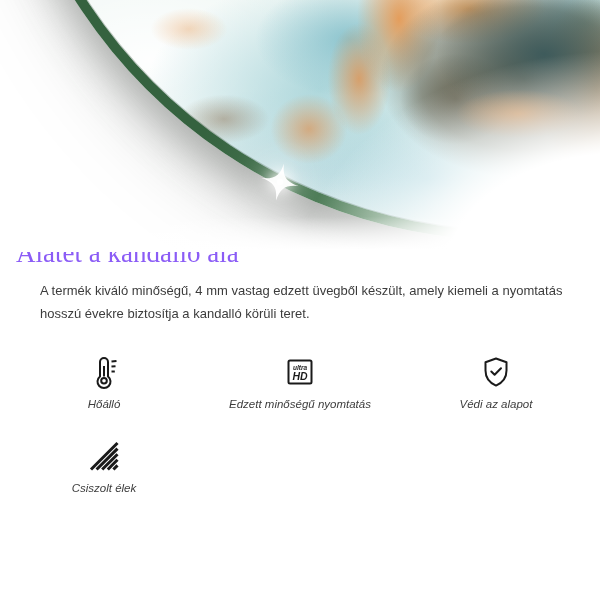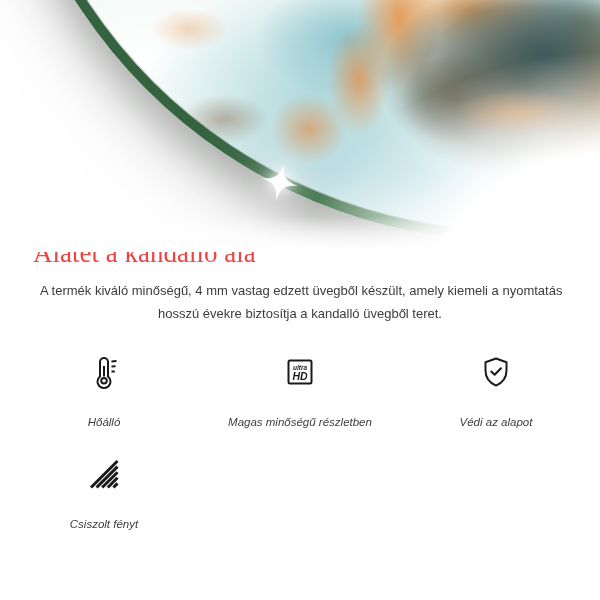--- a/index.html
+++ b/index.html
@@ -41,31 +41,31 @@
     background:
       radial-gradient(460px 320px ellipse at 620px 275px, #fff 38%, rgba(255,255,255,0) 70%),
       linear-gradient(to bottom, rgba(255,255,255,0) 86%, #fff 99%);
   }
   .sparkle{position:absolute;left:260px;top:162px;width:40px;height:40px;pointer-events:none;}
   .sparkle .glow{position:absolute;left:17px;top:17px;width:6px;height:6px;border-radius:50%;
     background:#fff;box-shadow:0 0 14px 7px rgba(255,255,255,.95), 0 0 30px 14px rgba(255,255,255,.5);}
   .sparkle svg{position:absolute;inset:0;transform:rotate(12deg);}
 
   
-  .title{margin:-16px 33px 0;font-family:"Liberation Serif","DejaVu Serif",serif;
-    font-weight:400;font-size:27px;line-height:34px;color:#ef4444;}
+  .title{margin:-16px 16px 0;font-family:"Liberation Serif","DejaVu Serif",serif;
+    font-weight:400;font-size:27px;line-height:34px;color:#8b5cf6;}
   .title span{display:block;}
   .desc{margin:10px 40px 0;font-size:13px;line-height:22.5px;color:#3c3c3c;}
-  .desc span{display:block;white-space:nowrap;text-align:center;}
+  .desc span{display:block;white-space:nowrap;}
 
   
   .features{margin:26px 6px 0;display:grid;grid-template-columns:repeat(3,1fr);row-gap:24px;}
   .feature{display:flex;flex-direction:column;align-items:center;font-style:italic;}
   .icon-box{height:42px;display:flex;align-items:center;justify-content:center;color:#1a1a1a;}
-  .feature .label{margin-top:22px;font-size:11.5px;line-height:14px;color:#3d3d3d;text-align:center;}
+  .feature .label{margin-top:4px;font-size:11.5px;line-height:14px;color:#3d3d3d;text-align:center;}
   svg.ic{display:block;}
 </style>
 </head>
 <body>
 
 <div class="hero">
   <div class="disc-outer">
     <div class="disc-inner"></div>
   </div>
   <div class="hero-fade"></div>
@@ -76,21 +76,21 @@
     </svg>
   </div>
 </div>
 
 <h1 class="title">
   <span>Alátét a kandalló alá</span>
 </h1>
 
 <p class="desc">
   <span>A termék kiváló minőségű, 4 mm vastag edzett üvegből készült, amely kiemeli a nyomtatás</span>
-  <span>hosszú évekre biztosítja a kandalló üvegből teret.</span>
+  <span>hosszú évekre biztosítja a kandalló körüli teret.</span>
 </p>
 
 <div class="features">
 
   <div class="feature">
     <div class="icon-box">
       <svg class="ic" width="40" height="40" viewBox="0 0 40 40" fill="none" stroke="currentColor" stroke-width="2">
         <path d="M16 10 a4 4 0 0 1 8 0 v14.5 a6.5 6.5 0 1 1 -8 0 Z" stroke-linejoin="round"></path>
         <line x1="20" y1="14" x2="20" y2="24.5"></line>
         <circle cx="20" cy="28.8" r="2.8"></circle>
@@ -103,21 +103,21 @@
   </div>
 
   <div class="feature">
     <div class="icon-box">
       <svg class="ic" width="40" height="40" viewBox="0 0 40 40">
         <rect x="8.5" y="8.5" width="23" height="23" rx="1.5" fill="none" stroke="currentColor" stroke-width="2"></rect>
         <text x="20" y="17.5" text-anchor="middle" font-family="Liberation Sans, sans-serif" font-size="6.5" font-weight="700" fill="currentColor">ultra</text>
         <text x="20" y="28" text-anchor="middle" font-family="Liberation Sans, sans-serif" font-size="10.5" font-weight="700" fill="currentColor">HD</text>
       </svg>
     </div>
-    <div class="label">Magas minőségű részletben</div>
+    <div class="label">Edzett minőségű nyomtatás</div>
   </div>
 
   <div class="feature">
     <div class="icon-box">
       <svg class="ic" width="40" height="40" viewBox="0 0 40 40" fill="none" stroke="currentColor" stroke-width="2">
         <path d="M20 6.5 L30.5 10.2 V18.5 C30.5 26.5 26 31 20 33.6 C14 31 9.5 26.5 9.5 18.5 V10.2 Z" stroke-linejoin="round"></path>
         <path d="M15.3 19.5 L18.6 22.8 L25 16.2" stroke-linecap="round" stroke-linejoin="round"></path>
       </svg>
     </div>
     <div class="label">Védi az alapot</div>
@@ -127,17 +127,17 @@
   <div class="feature">
     <div class="icon-box">
       <svg class="ic" width="40" height="40" viewBox="0 0 40 40" stroke="currentColor" stroke-width="3">
         <line x1="7" y1="33.5" x2="33.5" y2="7"></line>
         <line x1="12.6" y1="33.5" x2="33.5" y2="12.6"></line>
         <line x1="18.2" y1="33.5" x2="33.5" y2="18.2"></line>
         <line x1="23.8" y1="33.5" x2="33.5" y2="23.8"></line>
         <line x1="29.4" y1="33.5" x2="33.5" y2="29.4"></line>
       </svg>
     </div>
-    <div class="label">Csiszolt fényt</div>
+    <div class="label">Csiszolt élek</div>
   </div>
 
 
 </div>
 
 </body></html>

